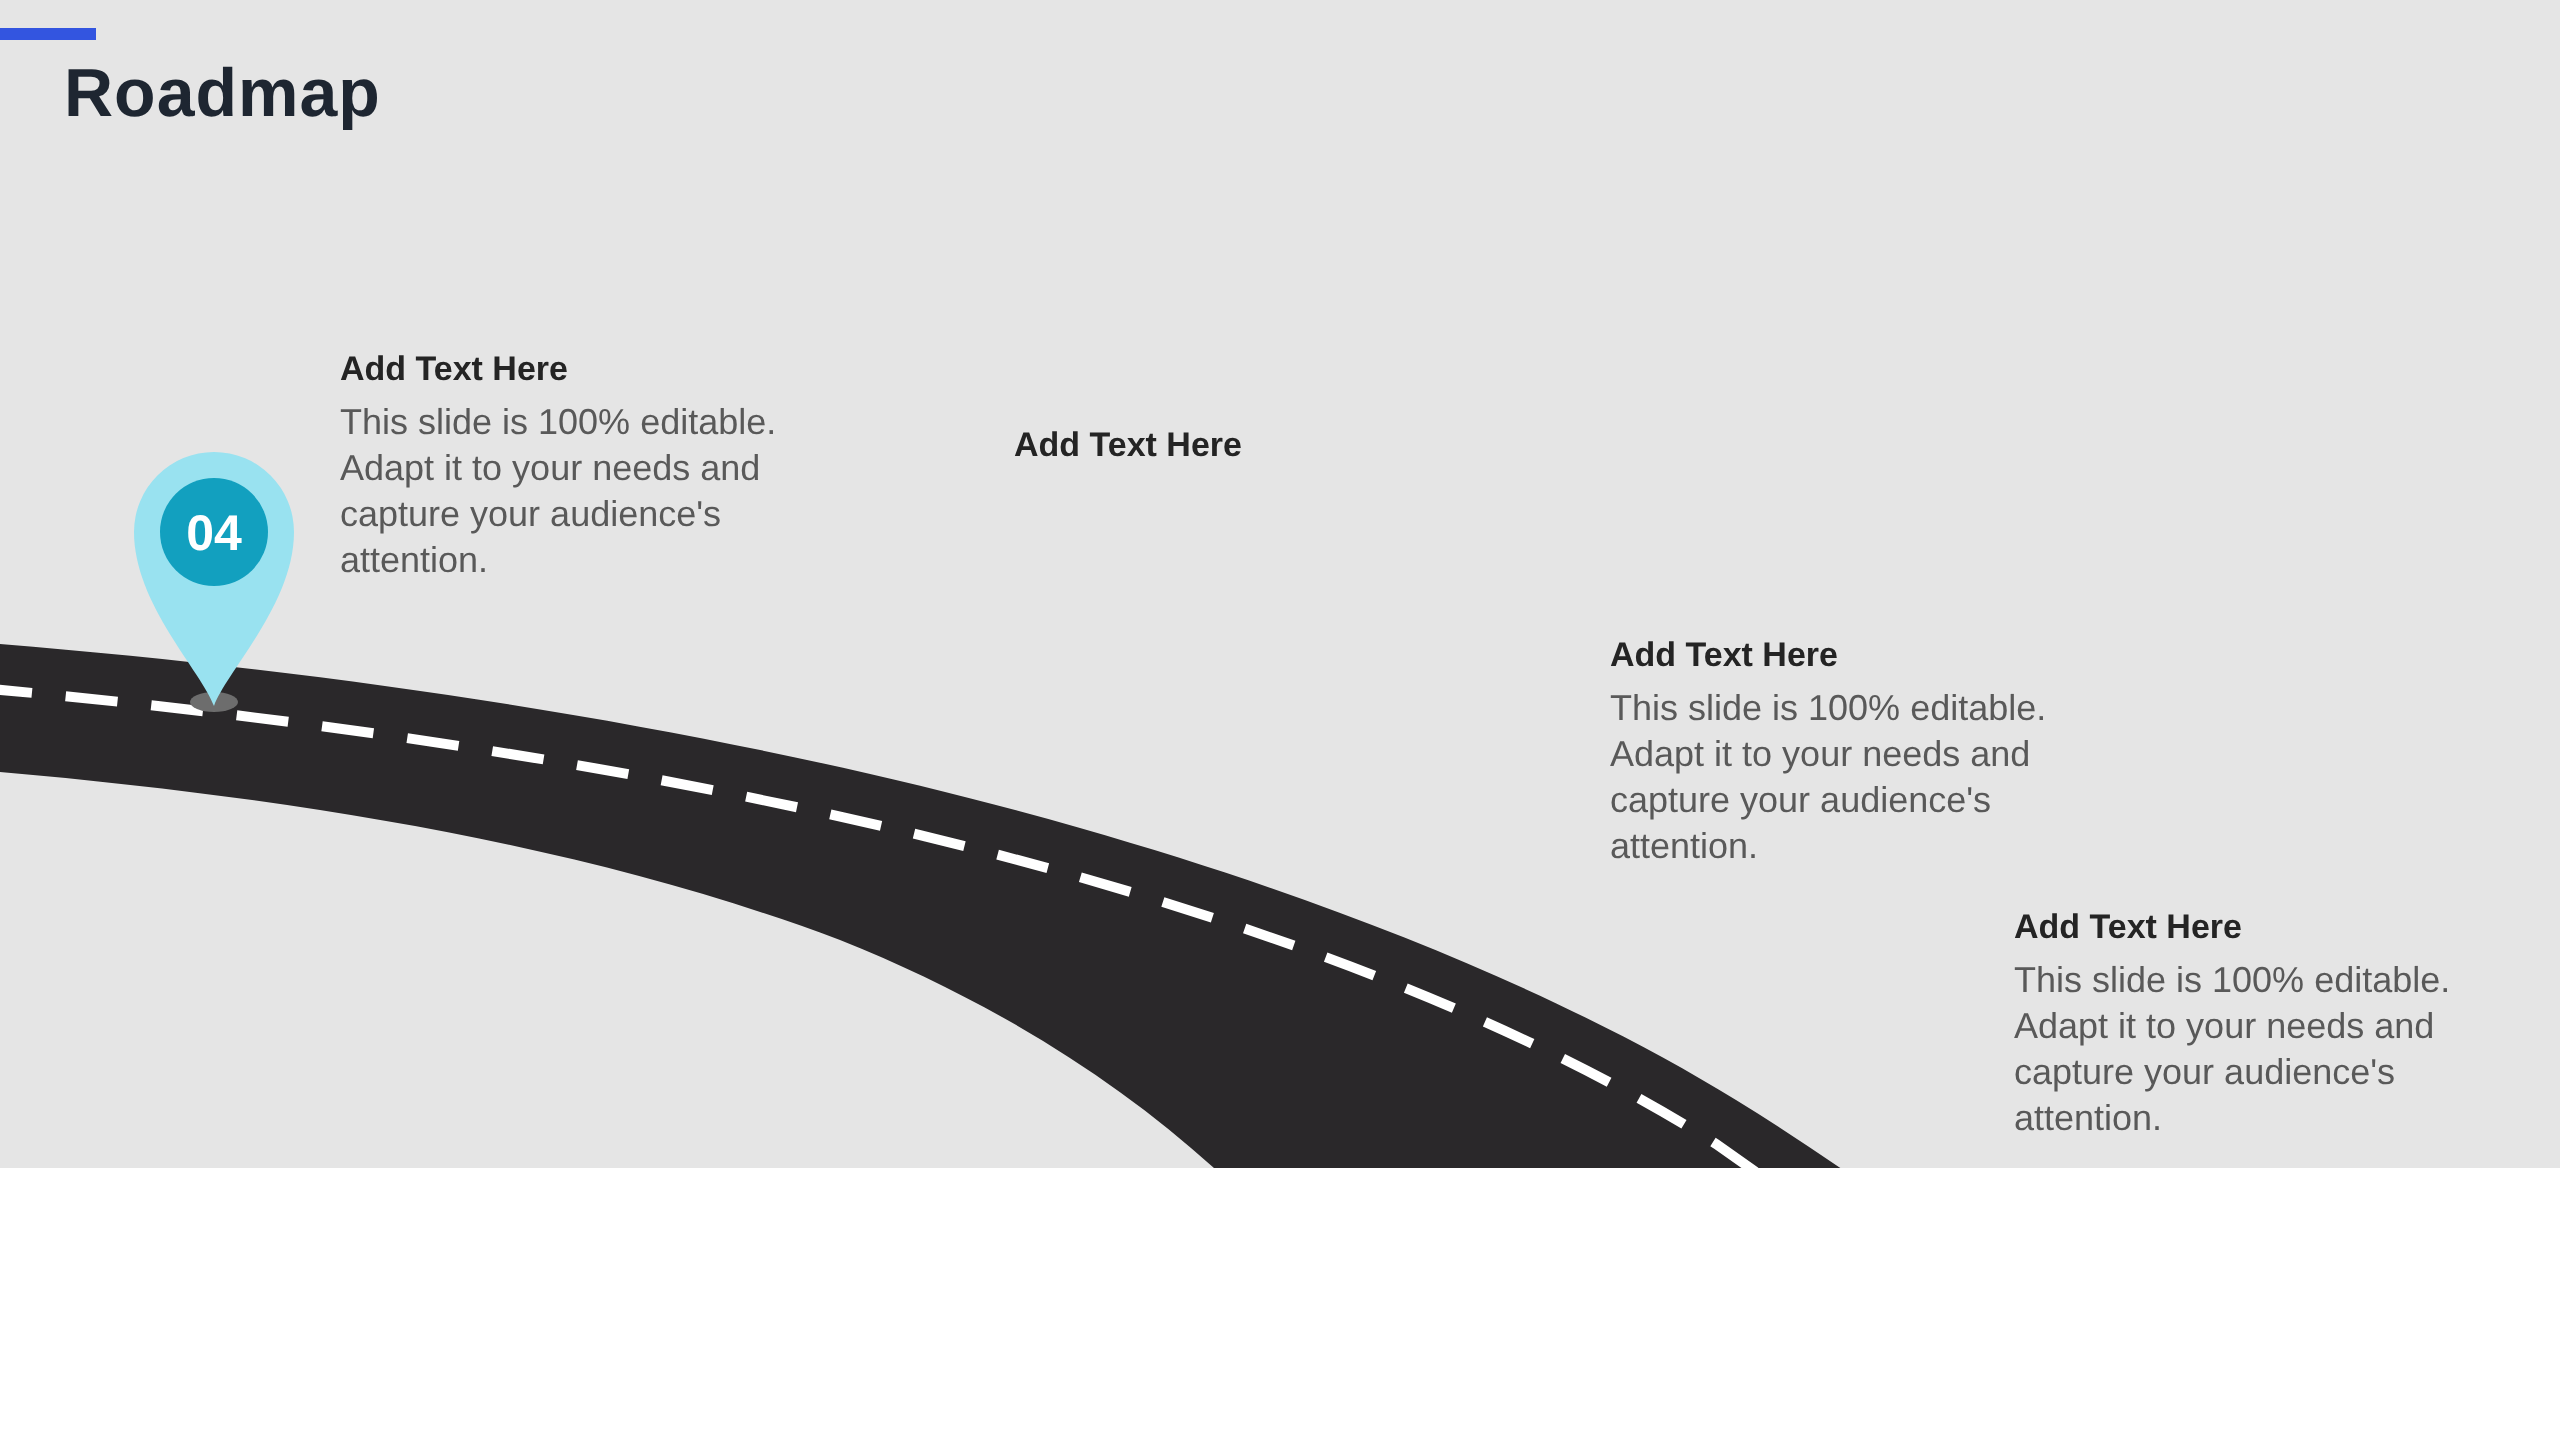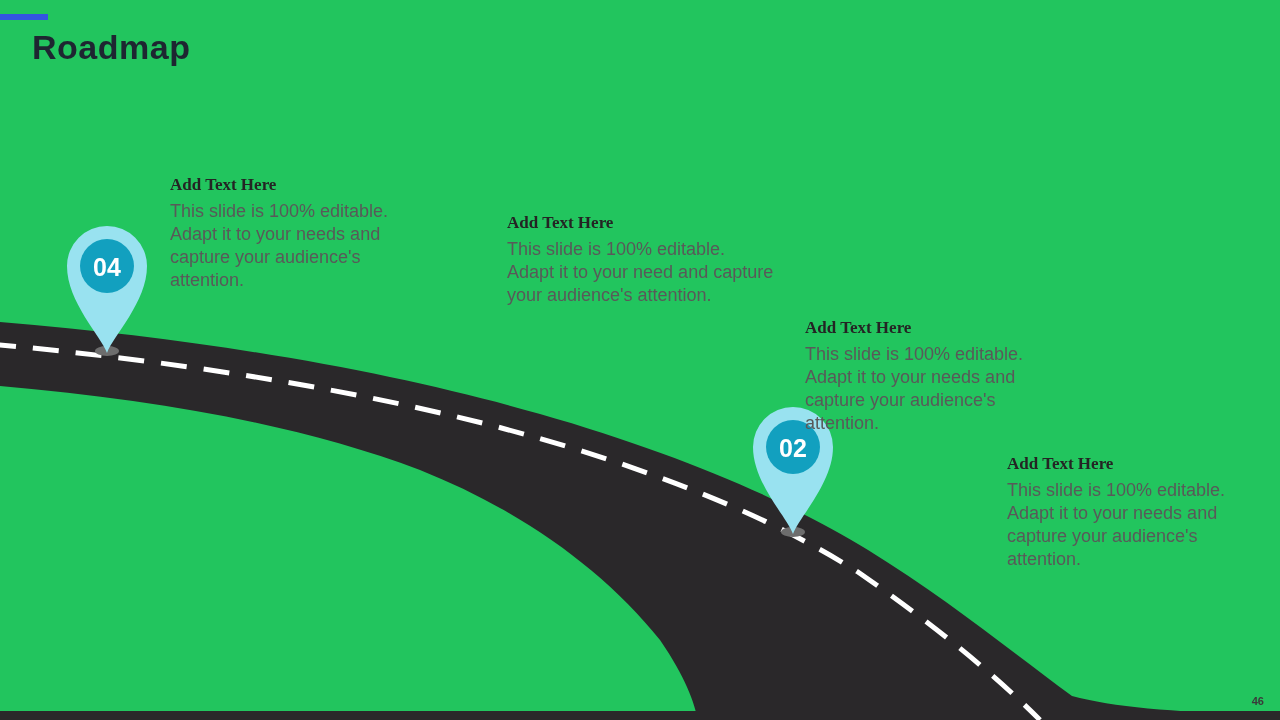--- a/index.html
+++ b/index.html
@@ -1,19 +1,19 @@
 <!DOCTYPE html>
 <html><head>
 <meta charset="utf-8">
 <style>
   html,body{margin:0;padding:0;background:#ffffff;}
   .slide{
     position:relative;
-    width:1280px;height:720px;
-    background:#22c55e;
+    width:1280px;height:584px;
+    background:#e5e5e5;
     overflow:hidden;
     font-family:"Liberation Sans", sans-serif;
   }
   .accent-bar{
     position:absolute;left:0;top:14px;width:48px;height:6px;
     background:#3355e0;
   }
   .slide-title{
     position:absolute;left:32px;top:28px;
     font-size:34px;font-weight:600;color:#1e2631;
@@ -33,21 +33,20 @@
   .pin--blue .pin-outer{fill:#c9d9f8;}
   .pin--blue .pin-inner{fill:#2b50cc;}
   .pin-num{
     fill:#ffffff;font-size:25px;font-weight:bold;
     font-family:"Liberation Sans", sans-serif;
   }
   .note{position:absolute;}
   .note-title{
     font-size:17px;font-weight:bold;color:#242424;
     margin-bottom:5px;
-    font-family:Liberation Serif, serif;
   }
   .note-body{
     font-size:18px;color:#595959;line-height:1.27;
   }
   .ground-strip{fill:#2a282a;}
   .page-number{
     position:absolute;right:16px;top:695px;
     font-size:11px;color:#3a3a3a;font-weight:bold;
   }
 </style>
@@ -81,38 +80,29 @@
   <div class="pin pin--teal" style="left:57px;top:220px;">
     <svg viewBox="0 0 100 140">
       <ellipse class="pin-base" cx="50" cy="131" rx="12" ry="5"></ellipse>
       <path class="pin-outer" d="M50,133 C44,116 10,82 10,46 A40,40 0 1 1 90,46 C90,82 56,116 50,133 Z"></path>
       <circle class="pin-inner" cx="50" cy="46" r="27"></circle>
       <text class="pin-num" x="50" y="47" text-anchor="middle" dominant-baseline="central">04</text>
     </svg>
   </div>
 
 
-  <div class="pin pin--teal" style="left:743px;top:401px;">
-    <svg viewBox="0 0 100 140">
-      <ellipse class="pin-base" cx="50" cy="131" rx="12" ry="5"></ellipse>
-      <path class="pin-outer" d="M50,133 C44,116 10,82 10,46 A40,40 0 1 1 90,46 C90,82 56,116 50,133 Z"></path>
-      <circle class="pin-inner" cx="50" cy="46" r="27"></circle>
-      <text class="pin-num" x="50" y="47" text-anchor="middle" dominant-baseline="central">02</text>
-    </svg>
-  </div>
 
 
   <div class="note" style="left:170px;top:175px;width:268px;">
     <div class="note-title">Add Text Here</div>
     <div class="note-body">This slide is 100% editable. Adapt it to your needs and capture your audience's attention.</div>
   </div>
 
   <div class="note" style="left:507px;top:213px;width:268px;">
     <div class="note-title">Add Text Here</div>
-    <div class="note-body">This slide is 100% editable. Adapt it to your need and capture your audience's attention.</div>
   </div>
 
   <div class="note" style="left:805px;top:318px;width:268px;">
     <div class="note-title">Add Text Here</div>
     <div class="note-body">This slide is 100% editable. Adapt it to your needs and capture your audience's attention.</div>
   </div>
 
   <div class="note" style="left:1007px;top:454px;width:268px;">
     <div class="note-title">Add Text Here</div>
     <div class="note-body">This slide is 100% editable. Adapt it to your needs and capture your audience's attention.</div>

